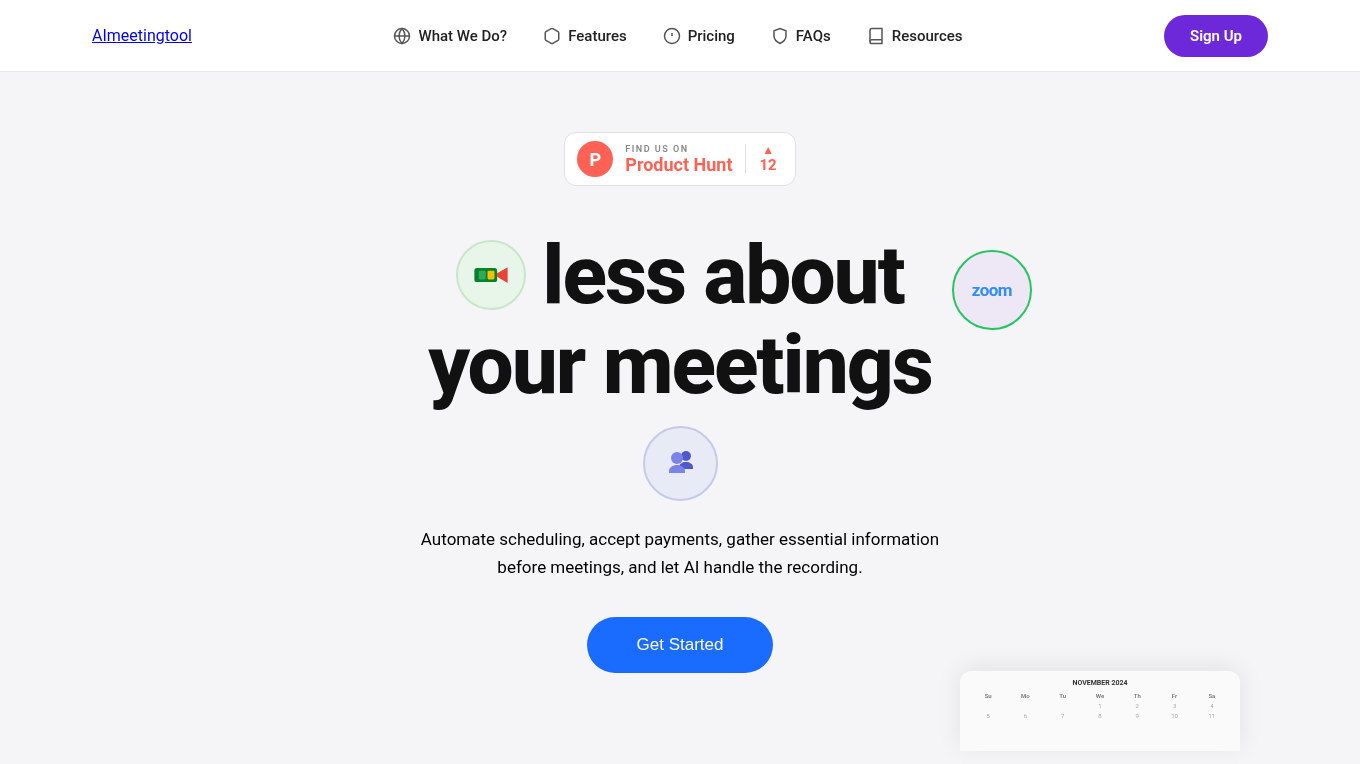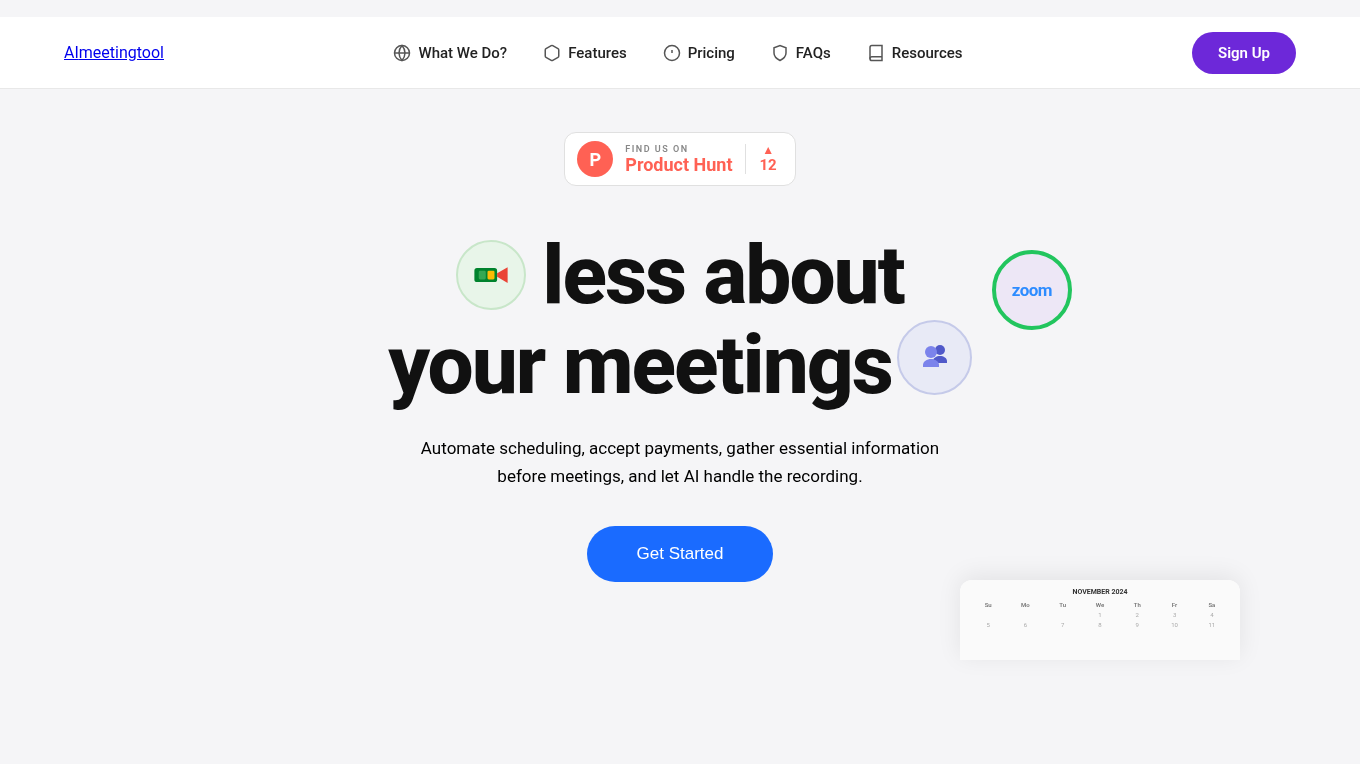--- a/index.html
+++ b/index.html
@@ -13,26 +13,26 @@
       background-color: #f5f5f7;
       min-height: 764px;
       overflow-x: hidden;
     }
 
     
     nav {
       display: flex;
       align-items: center;
       justify-content: space-between;
-      padding: 0 64px;
+      padding: 0 92px;
       height: 72px;
       background-color: #ffffff;
       border-bottom: 1px solid #e8e8e8;
       position: sticky;
-      top: 17px;
+      top: 0;
       z-index: 100;
     }
 
     .nav-links {
       display: flex;
       gap: 36px;
       list-style: none;
     }
 
     .nav-links li a {
@@ -152,22 +152,24 @@
 
     .hero-headline .line1 {
       display: flex;
       align-items: center;
       justify-content: center;
       gap: 16px;
     }
 
     .hero-headline .line2 {
       display: flex;
-      justify-content: center;
-      gap: 5px;
+      align-items: center;
+      justify-content: center;
+      gap: 16px;
+      flex-direction: column;
     }
 
     
     .icon-bubble {
       display: inline-flex;
       align-items: center;
       justify-content: center;
       border-radius: 50%;
       flex-shrink: 0;
     }
@@ -176,21 +178,21 @@
       width: 70px;
       height: 70px;
       background-color: #e8f5e9;
       border: 2px solid #c8e6c9;
     }
 
     .zoom-bubble {
       width: 80px;
       height: 80px;
       background-color: #ede7f6;
-      border: 4px solid #22c55e;
+      border: 2px solid #22c55e;
       position: absolute;
       right: -100px;
       top: 20px;
     }
 
     .teams-bubble {
       width: 75px;
       height: 75px;
       background-color: #e8eaf6;
       border: 2px solid #c5cae9;

